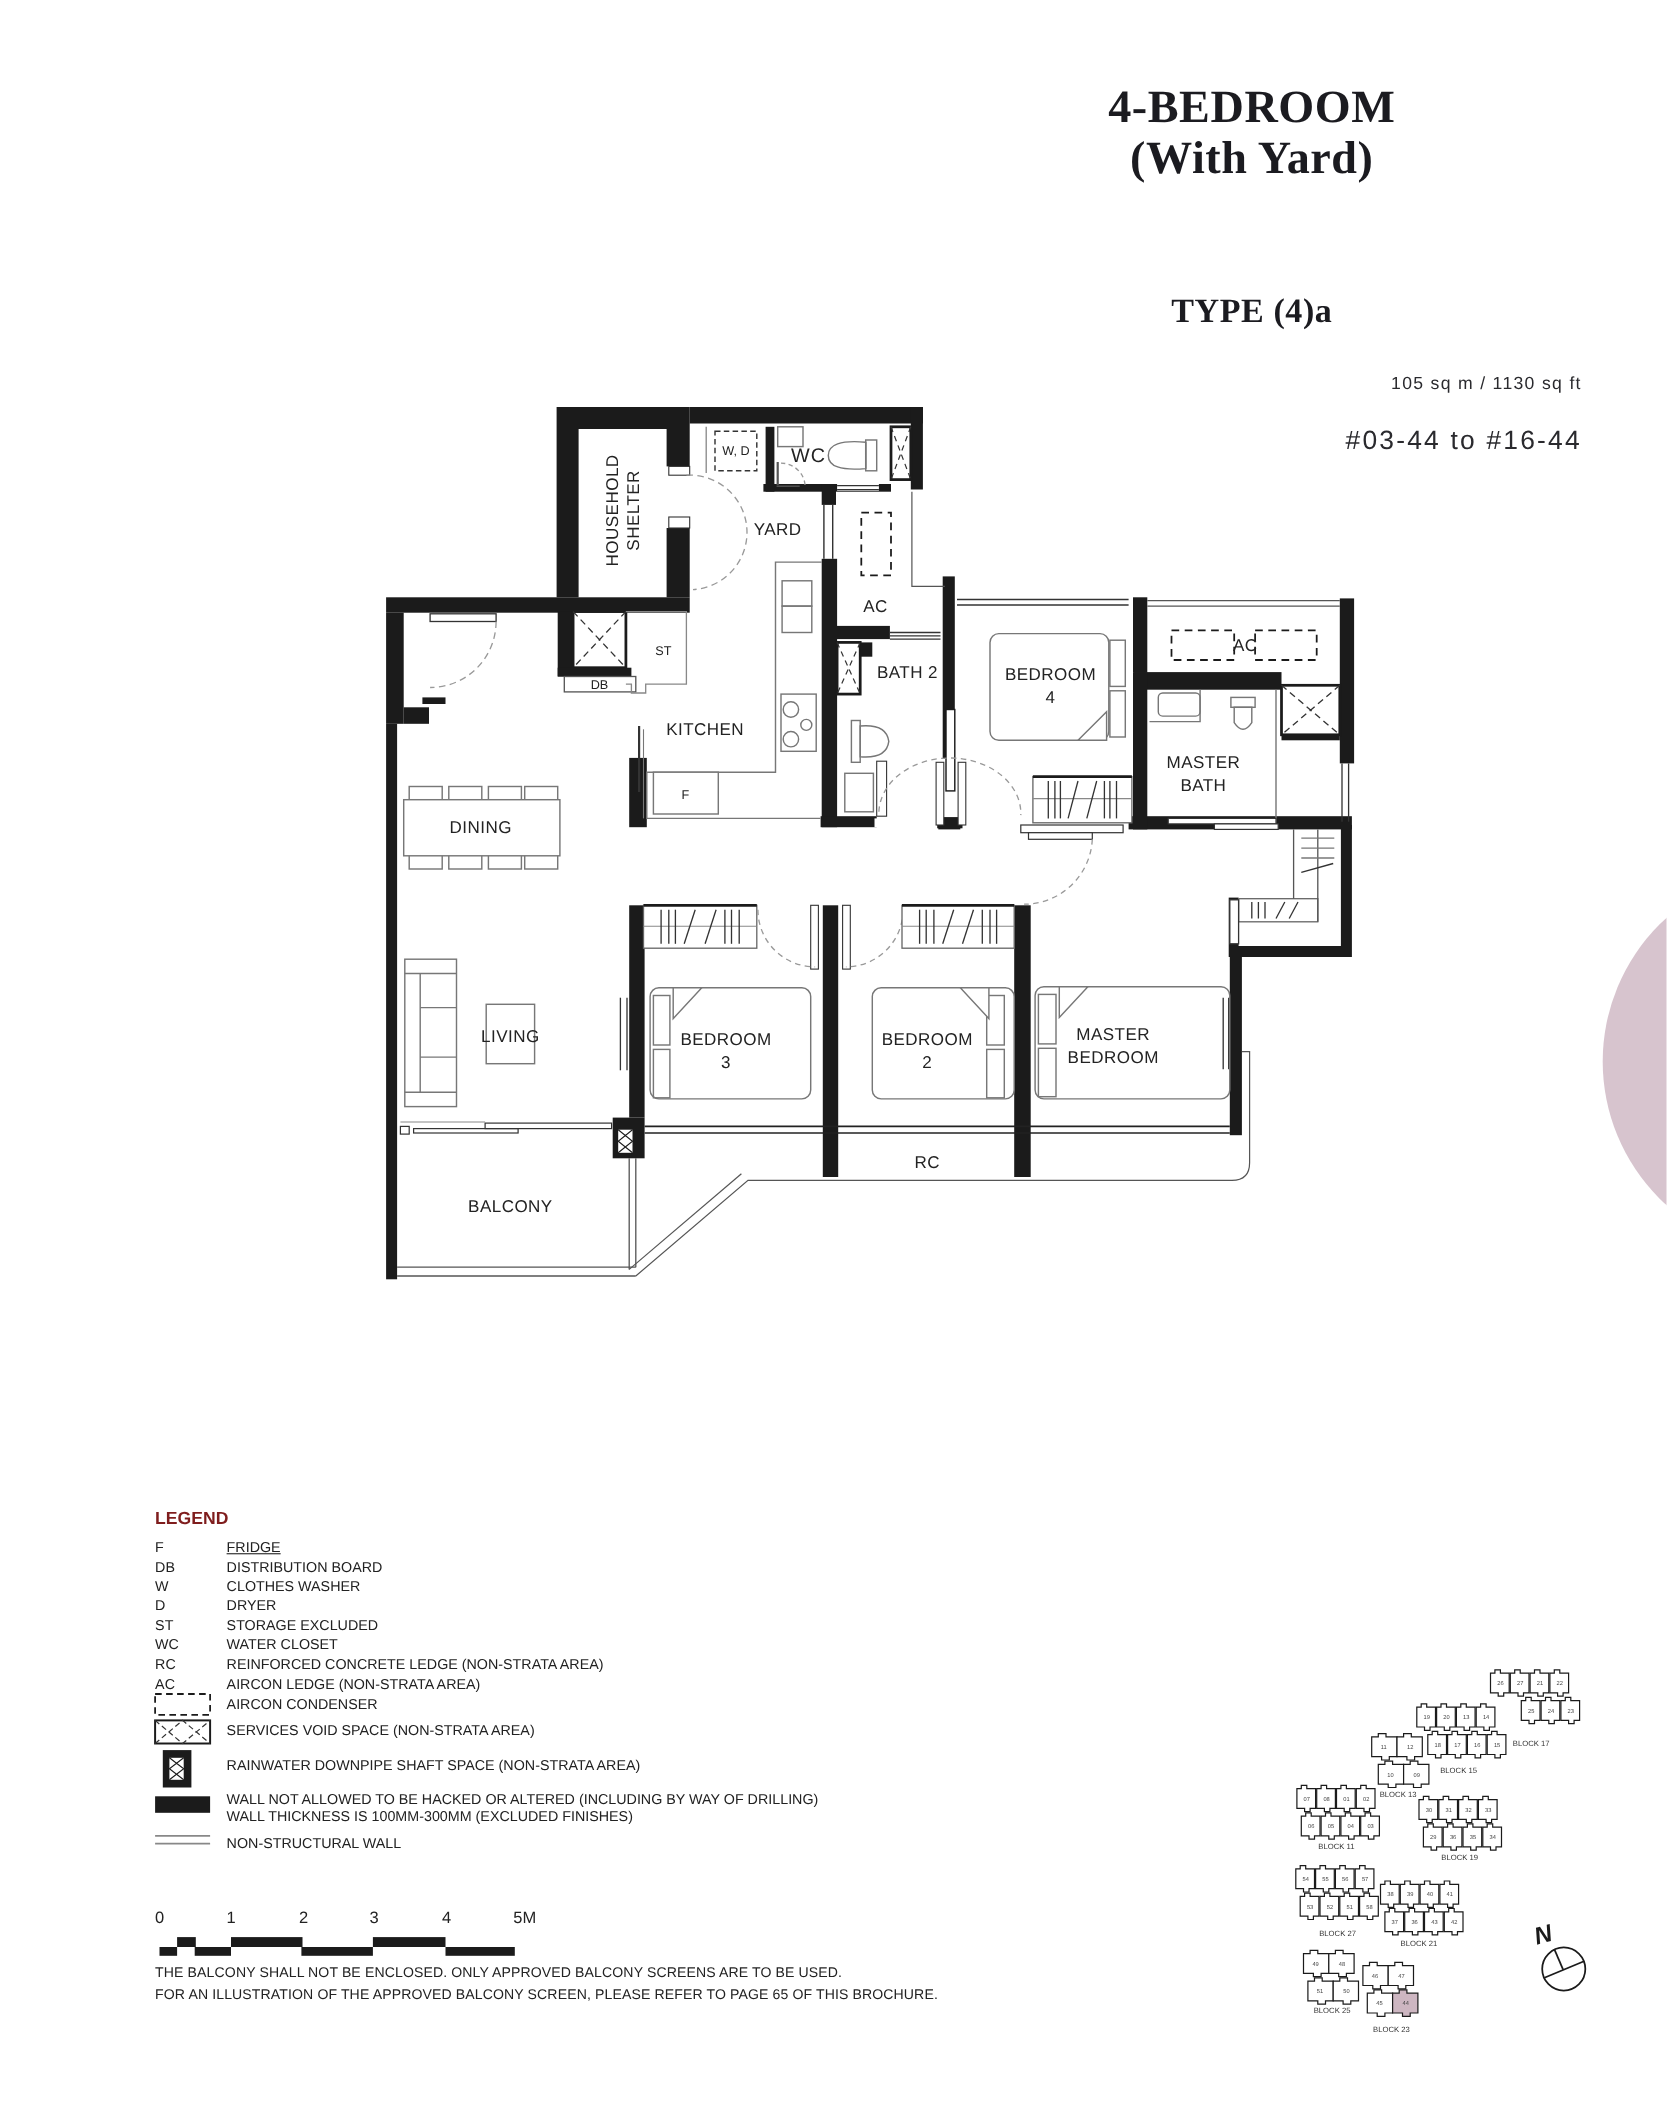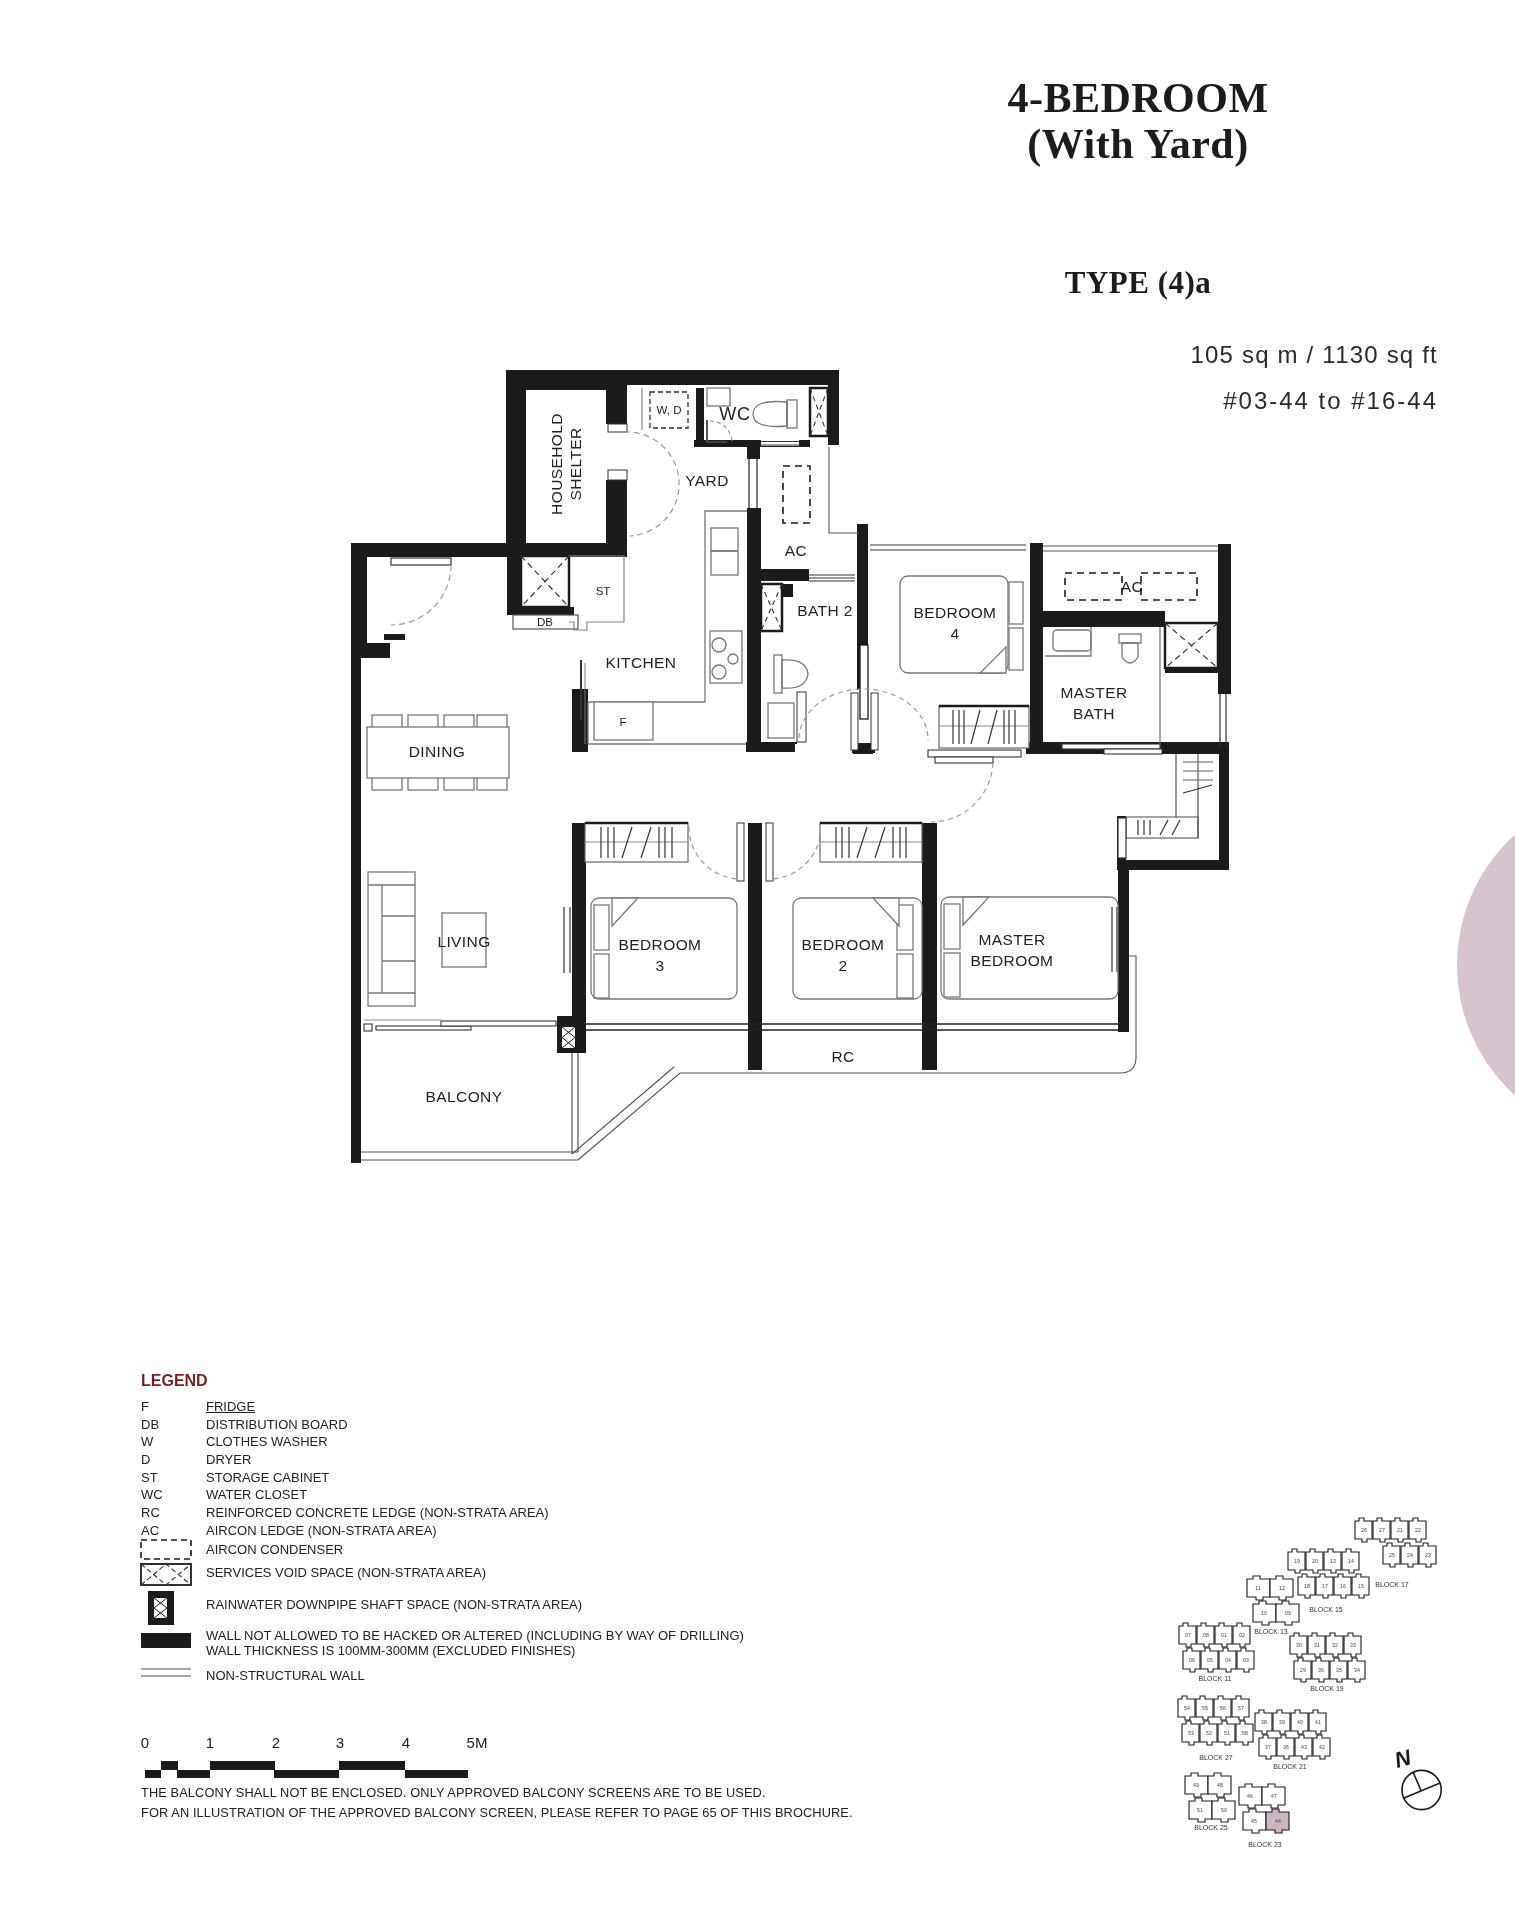--- a/index.html
+++ b/index.html
@@ -1,21 +1,21 @@
 <!DOCTYPE html>
 <html><head>
 <meta charset="utf-8">
 <style>
 html,body{margin:0;padding:0;}
 body{width:1515px;height:1914px;background:#ffffff;font-family:"Liberation Sans",sans-serif;position:relative;overflow:hidden;}
 .ser{font-family:"Liberation Serif",serif;text-align:center;}
 #title{position:absolute;right:77px;top:0;text-align:right;color:#1b1b20;}
 #t1{position:absolute;right:0;top:76px;width:600px;font-size:42px;font-weight:bold;letter-spacing:0.5px;line-height:1.09;}
 #t2{position:absolute;right:0;top:265px;width:600px;font-size:31px;font-weight:bold;letter-spacing:0.5px;}
-#t3{position:absolute;right:0;top:341px;width:600px;font-size:24px;color:#2a2a2e;letter-spacing:1.2px;}
+#t3{position:absolute;right:0;top:341px;width:600px;font-size:16px;color:#2a2a2e;letter-spacing:1.2px;}
 #t4{position:absolute;right:0;top:387px;width:600px;font-size:24px;color:#2a2a2e;letter-spacing:2px;}
 #legendtxt{position:absolute;left:141px;top:1372px;color:#7f1d1d;}
 #legendtxt .h{font-weight:bold;font-size:16px;}
 .lrow{position:absolute;font-size:13px;color:#222;white-space:nowrap;}
 #notes{position:absolute;left:141px;top:1783px;font-size:12.8px;color:#222;line-height:1.57;letter-spacing:0.1px;}
 #notes p{margin:0 0 19px 0;}
 svg{position:absolute;left:0;top:0;}
 </style>
 </head>
 <body>
@@ -661,21 +661,21 @@
 <div id="legendtxt"><span class="h">LEGEND</span></div>
 <div class="lrow" style="left:141px;top:1399px;">F</div>
 <div class="lrow" style="left:206px;top:1399px;text-decoration:underline;">FRIDGE</div>
 <div class="lrow" style="left:141px;top:1417px;">DB</div>
 <div class="lrow" style="left:206px;top:1417px;">DISTRIBUTION BOARD</div>
 <div class="lrow" style="left:141px;top:1434px;">W</div>
 <div class="lrow" style="left:206px;top:1434px;">CLOTHES WASHER</div>
 <div class="lrow" style="left:141px;top:1452px;">D</div>
 <div class="lrow" style="left:206px;top:1452px;">DRYER</div>
 <div class="lrow" style="left:141px;top:1470px;">ST</div>
-<div class="lrow" style="left:206px;top:1470px;">STORAGE CABINET</div>
+<div class="lrow" style="left:206px;top:1470px;">STORAGE EXCLUDED</div>
 <div class="lrow" style="left:141px;top:1487px;">WC</div>
 <div class="lrow" style="left:206px;top:1487px;">WATER CLOSET</div>
 <div class="lrow" style="left:141px;top:1505px;">RC</div>
 <div class="lrow" style="left:206px;top:1505px;">REINFORCED CONCRETE LEDGE (NON-STRATA AREA)</div>
 <div class="lrow" style="left:141px;top:1523px;">AC</div>
 <div class="lrow" style="left:206px;top:1523px;">AIRCON LEDGE (NON-STRATA AREA)</div>
 <div class="lrow" style="left:206px;top:1542px;">AIRCON CONDENSER</div>
 <div class="lrow" style="left:206px;top:1565px;">SERVICES VOID SPACE (NON-STRATA AREA)</div>
 <div class="lrow" style="left:206px;top:1597px;">RAINWATER DOWNPIPE SHAFT SPACE (NON-STRATA AREA)</div>
 <div class="lrow" style="left:206px;top:1628px;">WALL NOT ALLOWED TO BE HACKED OR ALTERED (INCLUDING BY WAY OF DRILLING)<br>WALL THICKNESS IS 100MM-300MM (EXCLUDED FINISHES)</div>

